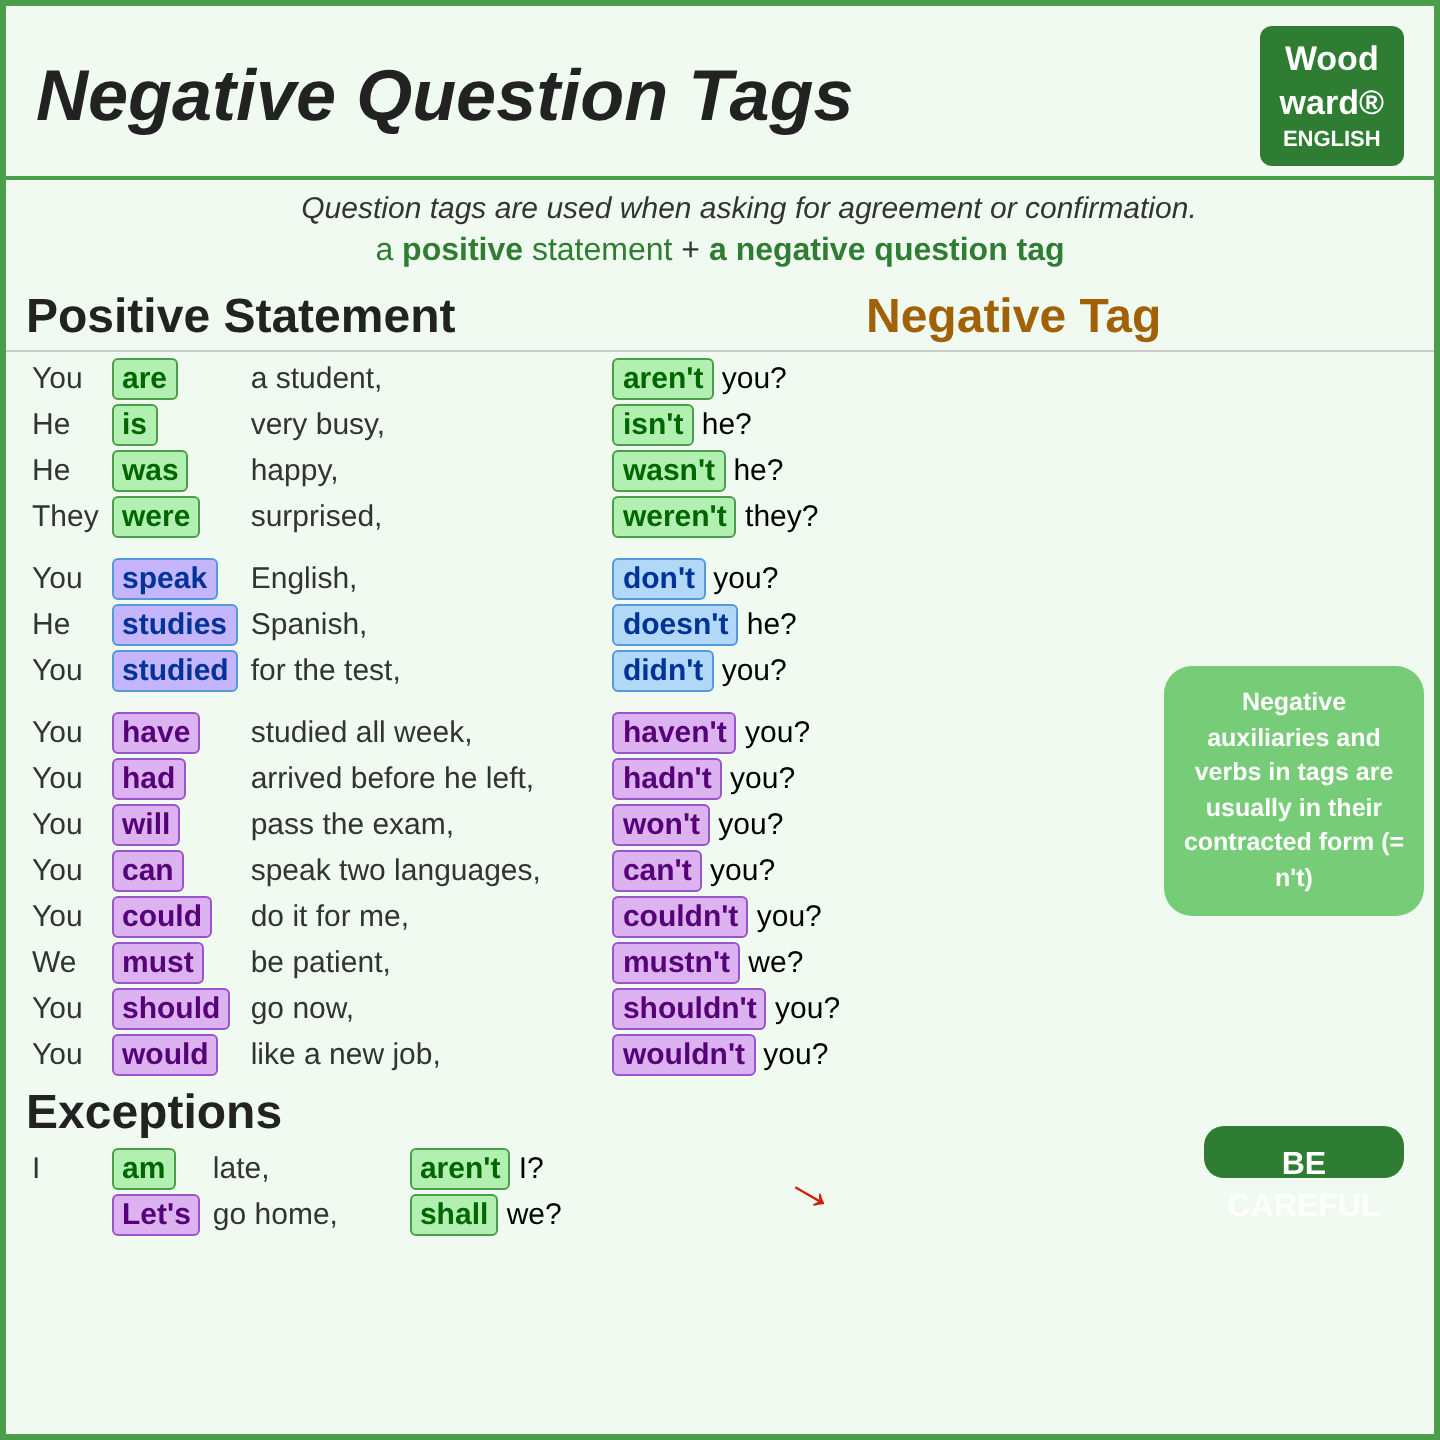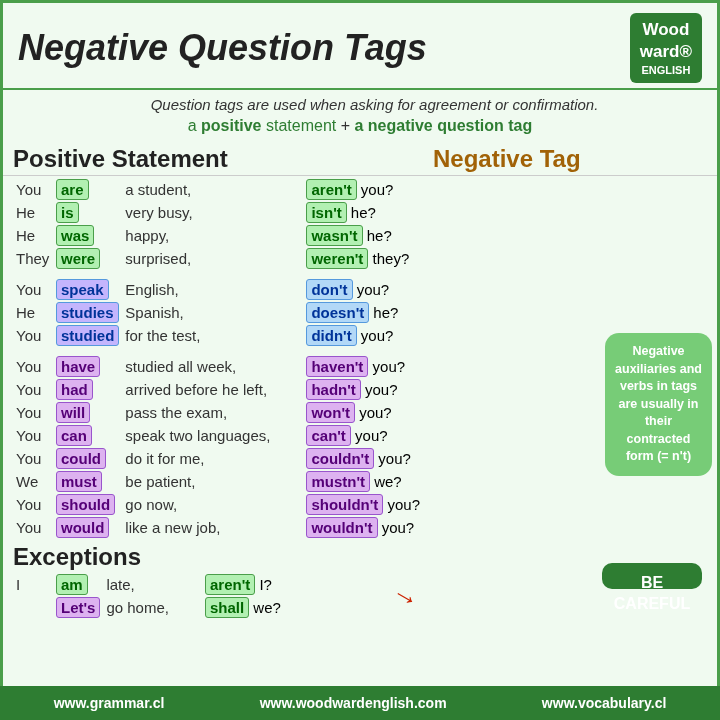--- a/index.html
+++ b/index.html
@@ -159,21 +159,21 @@
       padding: 1px 4px;
       border-radius: 3px;
       border: 1px solid #9955cc;
       display: inline-block;
     }
 
     .note-box {
       position: absolute;
       right: 5px;
       top: 155px;
-      width: 107px;
+      width: 130px;
       background: #77cc77;
       border-radius: 14px;
       padding: 10px 8px;
       font-size: 12.5px;
       color: #fff;
       font-weight: bold;
       text-align: center;
       line-height: 1.4;
     }
 
@@ -428,18 +428,13 @@
         <td><span class="tag-shall">shall</span> we?</td>
       </tr>
     </tbody>
       </table>
 
     <div style="position:absolute; left:390px; top:5px; color:#cc2200; font-size:28px; transform: rotate(30deg);">→</div>
 
     <div class="careful-box" style="position:absolute; right:15px; top:-10px;">BE CAREFUL</div>
   </div>
 
-  <div class="footer">
-    <span style="cursor:pointer;">www.grammar.cl</span>
-    <span style="cursor:pointer;">www.woodwardenglish.com</span>
-    <span style="cursor:pointer;">www.vocabulary.cl</span>
-  </div>
 </div>
 
 </body></html>

